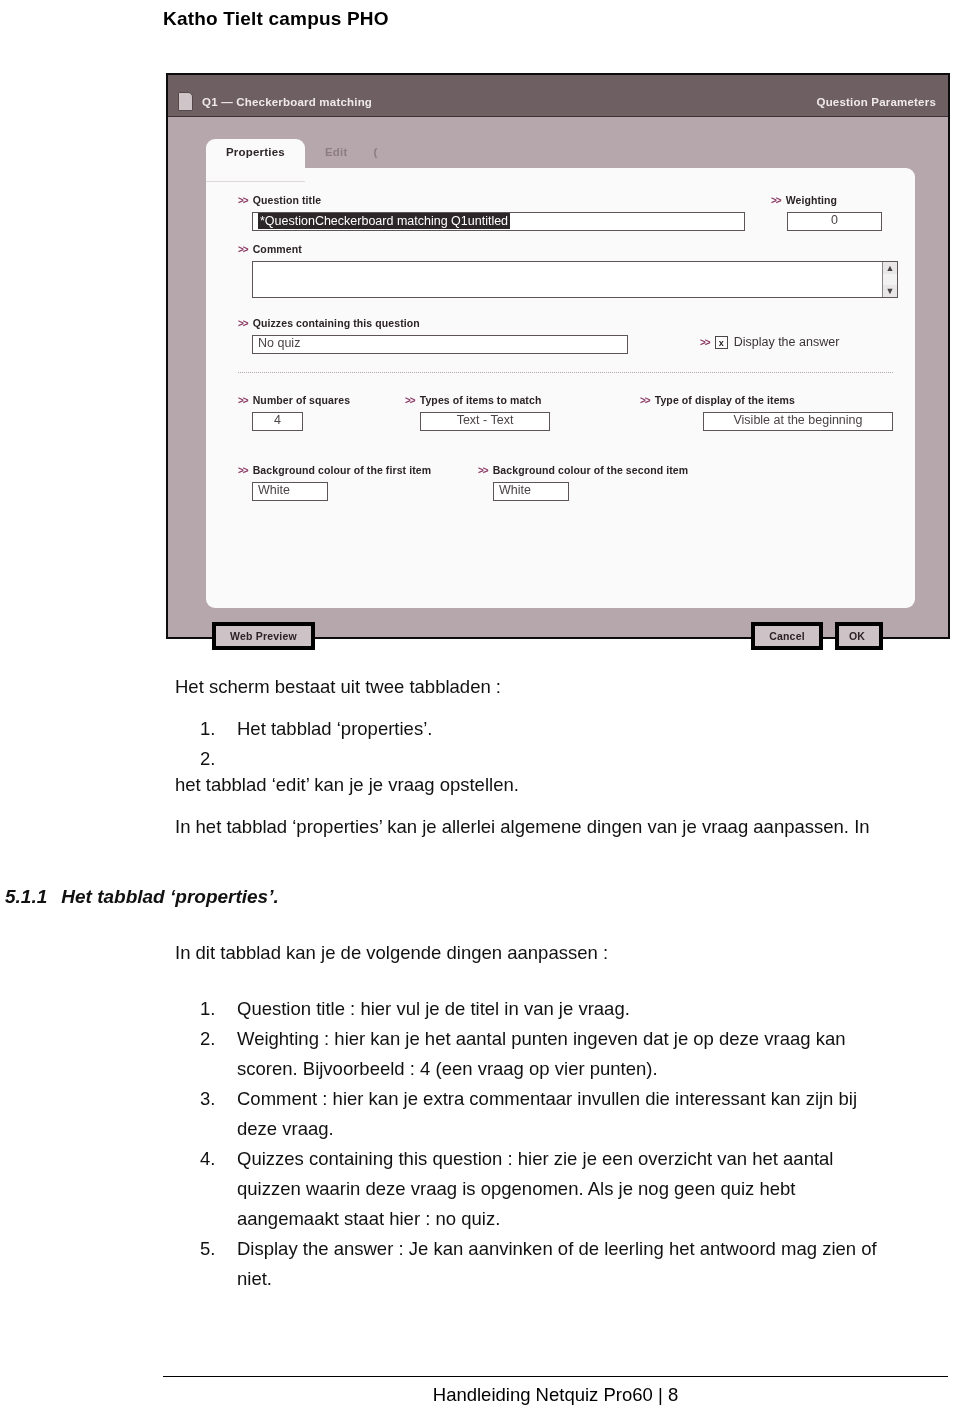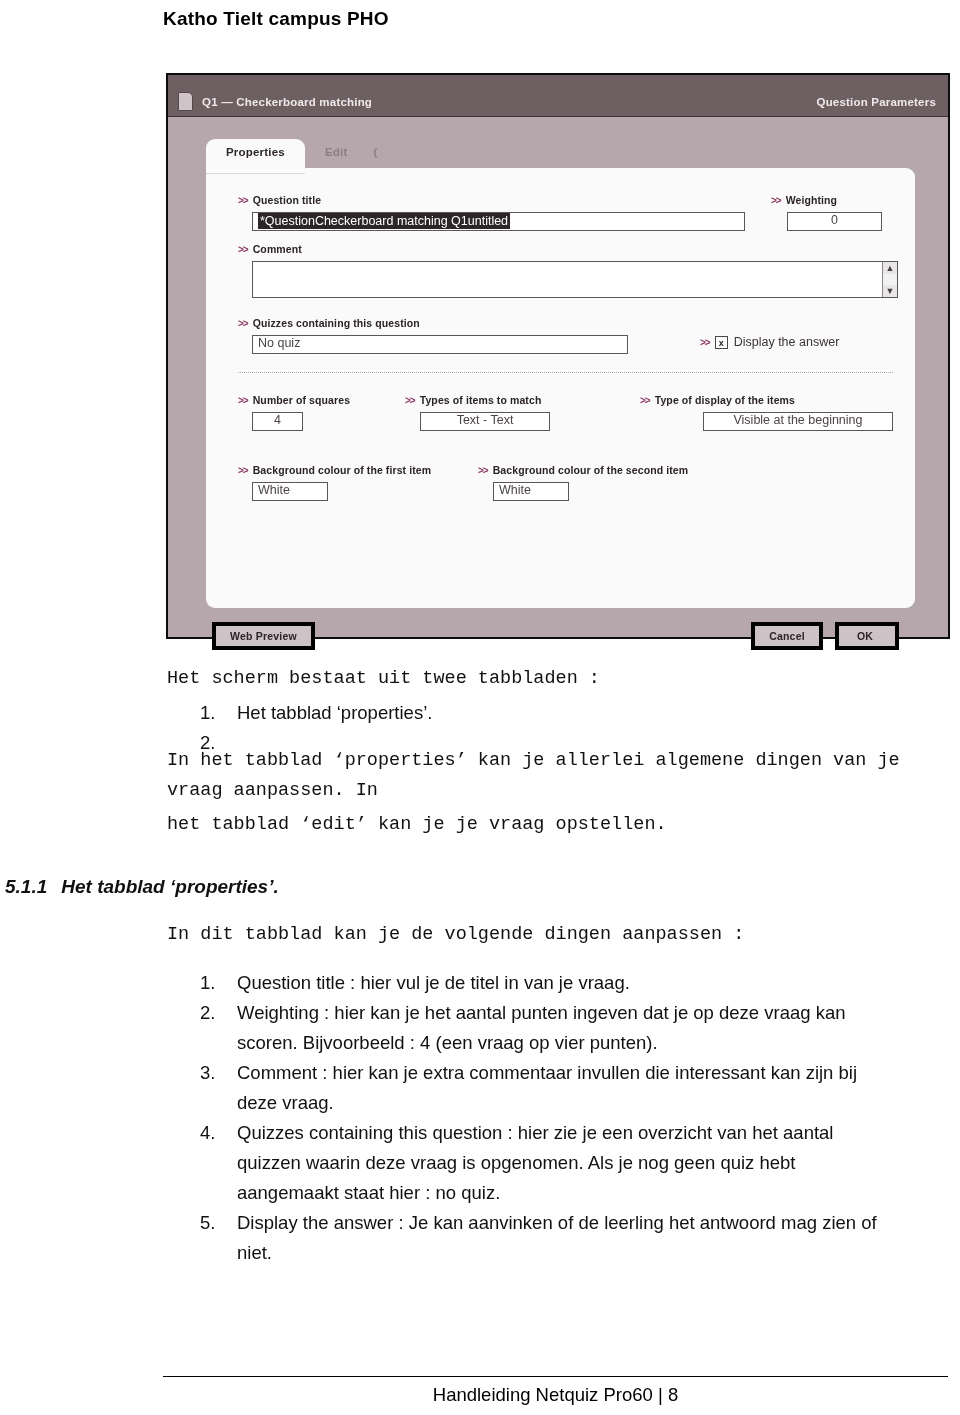--- a/index.html
+++ b/index.html
@@ -80,21 +80,21 @@
     left: 38px;
     top: 22px;
     display: flex;
     align-items: flex-end;
     z-index: 3;
   }
   .tab {
     font-size: 11.5px;
     font-weight: bold;
     letter-spacing: 0.2px;
-    padding: 7px 20px 16px 20px;
+    padding: 7px 20px 24px 20px;
     color: #5c4f53;
   }
   .tab.active {
     background: #fbfafa;
     border-radius: 9px 9px 0 0;
     color: #2e2629;
     box-shadow: 0 -1px 0 #ded7d9 inset;
   }
   .tab.ghost {
     color: #8d7d82;
@@ -214,23 +214,22 @@
   .doc {
     position: absolute;
     left: 0;
     top: 660px;
     width: 960px;
     font-size: 18.5px;
     line-height: 30px;
     color: #111111;
   }
   .p {
-    margin: 4px;
+    margin: 12px;
     padding: 0 10px 0 163px;
-    font-family: Liberation Mono, monospace;
   }
   .p.wide { padding-left: 163px; padding-right: 8px; }
   .spacer-sm { height: 14px; }
   .spacer-md { height: 28px; }
 
   .heading {
     margin: 0;
     padding-left: 5px;
     font-size: 19px;
     font-weight: bold;
@@ -367,43 +366,43 @@
       <div class="row-label" style="position:absolute;left:272px;top:296px;">
         <span class="bullet">&gt;&gt;</span>
         <span class="field-label">Background colour of the second item</span>
       </div>
       <div class="input" style="position:absolute;left:287px;top:314px;width:76px;">White</div>
 
     </div>
 
     <div class="btn" style="position:absolute;left:44px;top:505px;">Web Preview</div>
     <div class="btn" style="position:absolute;left:583px;top:505px;width:72px;text-align:center;padding-left:0;padding-right:0;">Cancel</div>
-    <div class="btn" style="position:absolute;left:667px;top:505px;width:64px;text-align:center;padding-left:0;padding-right:4px;">OK</div>
+    <div class="btn" style="position:absolute;left:667px;top:505px;width:48px;text-align:center;padding-left:0;padding-right:4px;">OK</div>
 
   </div>
 </div>
 
 <div class="doc">
 
   <p class="p">Het scherm bestaat uit twee tabbladen :</p>
 
   <ol class="list">
     <li>
       <span class="num">1.</span>
       <span>Het tabblad ‘properties’.</span>
     </li>
     <li>
       <span class="num">2.</span>
     </li>
   </ol>
 
   <div class="spacer-sm"></div>
 
+  <p class="p wide">het tabblad ‘edit’ kan je je vraag opstellen.</p>
   <p class="p wide">In het tabblad ‘properties’ kan je allerlei algemene dingen van je vraag aanpassen.  In</p>
-  <p class="p wide">het tabblad ‘edit’ kan je je vraag opstellen.</p>
 
   <div class="spacer-md"></div>
 
   <p class="heading">
     <span class="num">5.1.1</span><span>Het tabblad ‘properties’.</span>
   </p>
 
   <div class="spacer-sm"></div>
 
   <p class="p">In dit tabblad kan je de volgende dingen aanpassen :</p>

